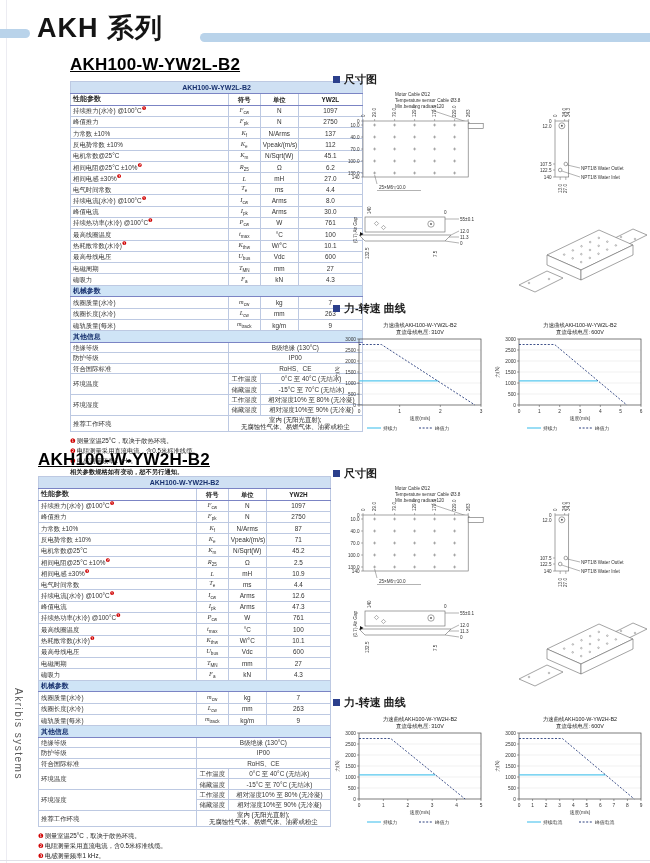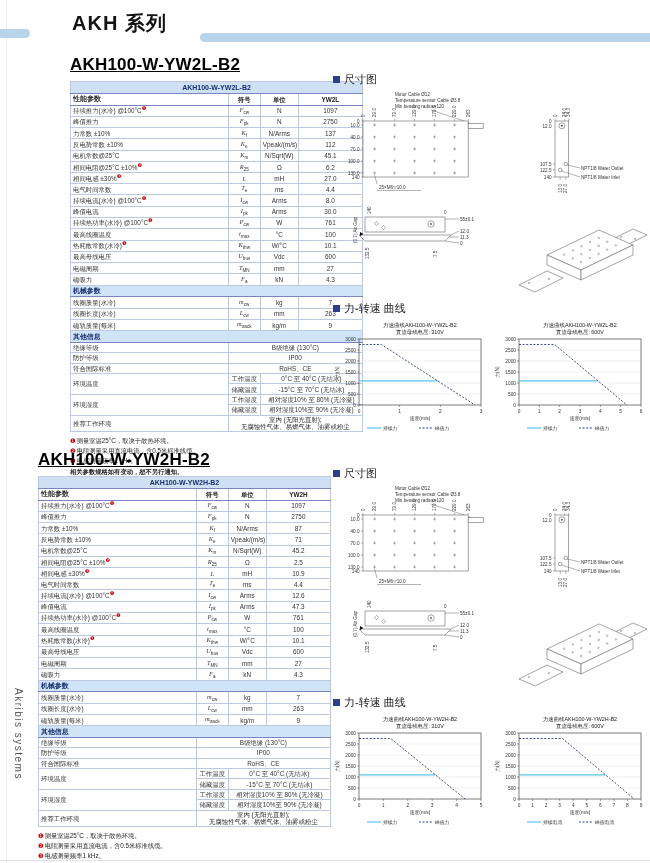--- a/index.html
+++ b/index.html
@@ -1,21 +1,21 @@
 <!DOCTYPE html>
 <html><head>
 <meta charset="utf-8">
 <style>
   html,body{margin:0;padding:0;}
   body{width:650px;height:863px;background:#ffffff;font-family:"Liberation Sans",sans-serif;position:relative;overflow:hidden;color:#222;}
   .edge-l{position:absolute;left:6px;top:0;bottom:0;width:1px;background:#ececf2;}
   .edge-b{position:absolute;left:0;right:0;bottom:2px;height:1px;background:#e0e0e8;}
 
   
-  .series-title{position:absolute;left:37px;top:10px;font-size:20px;font-weight:600;color:#141414;letter-spacing:1px;margin-left:35px;}
+  .series-title{position:absolute;left:37px;top:10px;font-size:27px;font-weight:600;color:#141414;letter-spacing:1px;}
   .bar-left{position:absolute;left:0;top:29px;width:30px;height:9px;background:#b9d3ea;border-radius:0 5px 5px 0;}
   .bar-right{position:absolute;left:200px;right:0;top:33px;height:9px;background:#b9d3ea;border-radius:5px 0 0 5px;}
 
   
   .prod{position:absolute;left:38px;width:293px;}
   .prod0{top:55px;margin-left:32px;} .prod1{top:450px;}
   .prod-heading{font-size:17px;font-weight:bold;color:#000;text-decoration:underline;letter-spacing:.2px;}
   .spec-wrap{margin-top:6px;}
 
   table.spec{border-collapse:collapse;width:100%;font-size:6.4px;color:#222;table-layout:fixed;border:1.5px solid #7b84c4;}
@@ -32,21 +32,21 @@
   .note{color:#d00000;font-size:5.2px;vertical-align:super;line-height:0;}
   td.cv2{text-align:center;white-space:normal;line-height:1.15;}
 
   .footnotes{margin-top:4px;font-size:6.3px;color:#222;line-height:1.65;}
   .fn-mark{color:#d00000;margin-right:1px;}
   .fn-bold{font-weight:bold;}
 
   
   .rightcol{position:absolute;left:333px;width:317px;}
   .rightcol0{top:72px;} .rightcol1{top:466px;}
-  .sec-label{display:flex;align-items:center;gap:4px;font-size:11px;font-weight:normal;color:#1c1c1c;}
+  .sec-label{display:flex;align-items:center;gap:4px;font-size:11px;font-weight:bold;color:#1c1c1c;}
   .bullet{width:7px;height:7px;background:#2b3f8c;flex:0 0 auto;}
   svg.dims{display:block;margin-top:2px;}
   .charts-row{display:flex;gap:8px;margin-top:3px;}
   .chart{width:152px;height:122px;}
 
   
   .dtext{font-size:4.6px;fill:#333;font-family:"Liberation Sans",sans-serif;}
   .dline{stroke:#666;stroke-width:0.5;fill:none;}
   .dfill{fill:#fff;stroke:#666;stroke-width:0.6;}
   .ct{font-size:5.4px;fill:#222;text-anchor:middle;font-family:"Liberation Sans",sans-serif;}

